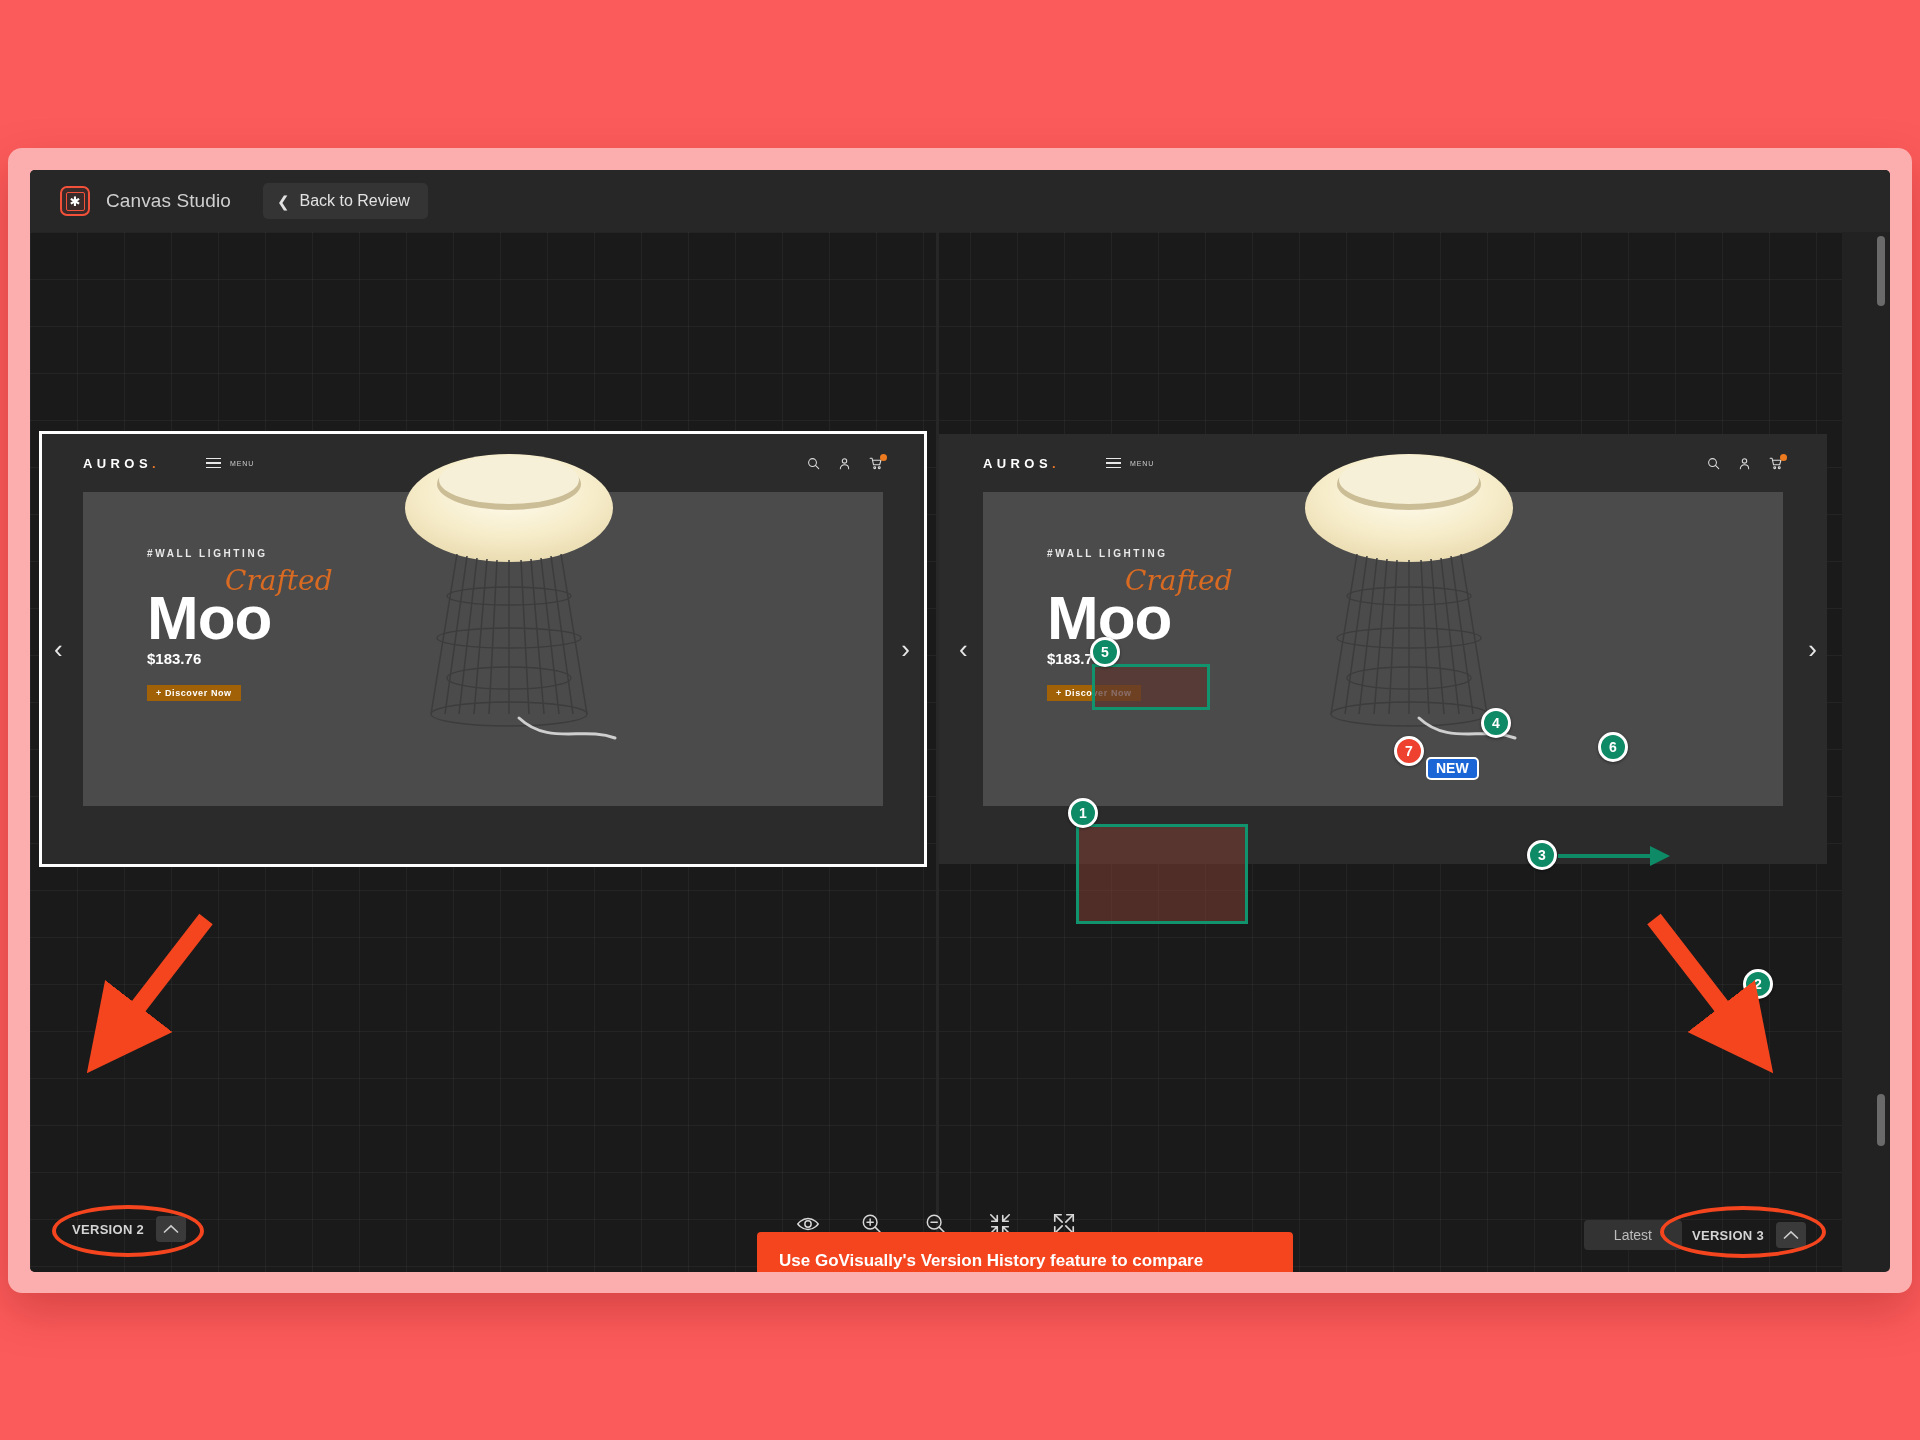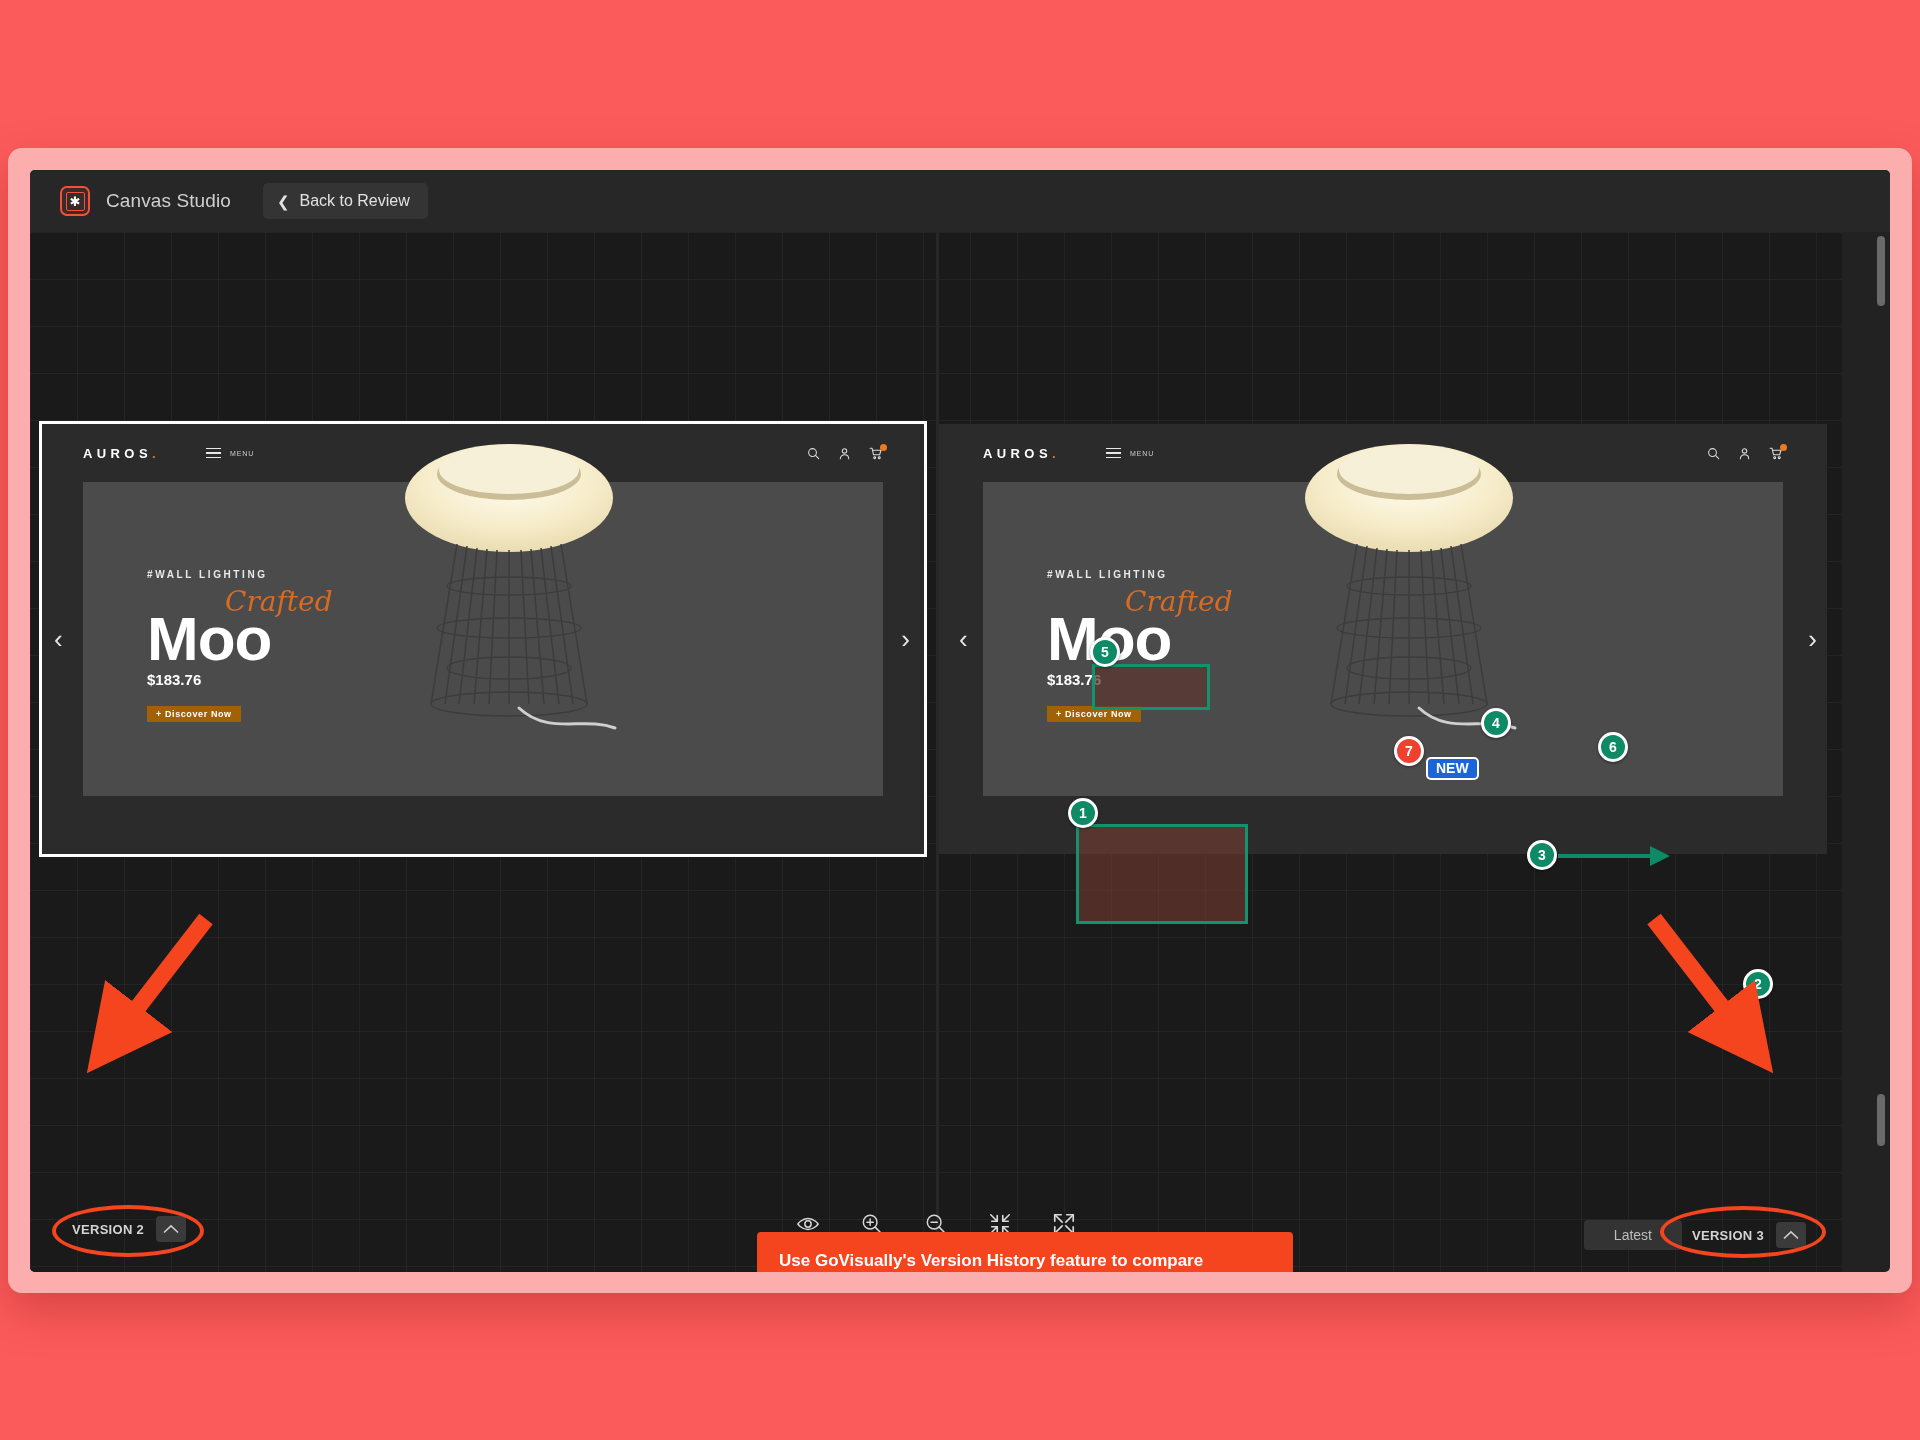--- a/index.html
+++ b/index.html
@@ -80,21 +80,21 @@
       repeating-linear-gradient(to right, rgba(255,255,255,.045) 0 1px, transparent 1px 47px),
       repeating-linear-gradient(to bottom, rgba(255,255,255,.045) 0 1px, transparent 1px 47px),
       #1a1a1a;
   }
   .split-line {
     position: absolute; left: 906px; top: 0;
     width: 3px; height: 1040px; background: #272727;
   }
 
   
-  .pane { position: absolute; top: 2px; width: 906px; height: 1040px; }
+  .pane { position: absolute; top: 12px; width: 906px; height: 1040px; }
   .pane.left { left: 0; }
   .pane.right { left: 909px; }
 
   
   .artboard {
     position: absolute;
     top: 190px; height: 430px;
     background: #2b2b2b;
   }
   .pane.left .artboard { left: 9px; width: 888px; }
@@ -147,21 +147,21 @@
   
   .hero {
     position: absolute;
     left: 44px; top: 58px;
     width: 800px; height: 314px;
     background: #4b4b4b;
     overflow: hidden;
   }
   .hero-copy { position: absolute; left: 64px; top: 56px; }
   .kicker {
-    color: #e9e9e9; font-size: 10px; letter-spacing: 2.6px; font-weight: bold; margin-top: 31px;
+    color: #e9e9e9; font-size: 10px; letter-spacing: 2.6px; font-weight: bold;
   }
   .crafted {
     color: #d96a22;
     font-family: "DejaVu Serif", serif;
     font-style: italic;
     font-size: 28px;
     margin-left: 78px; margin-top: 8px;
     line-height: 1;
   }
   .moo {

